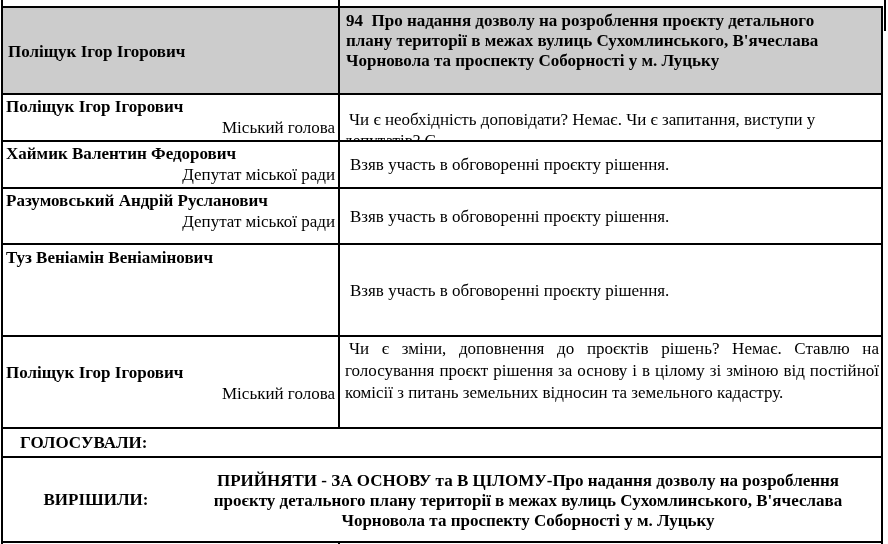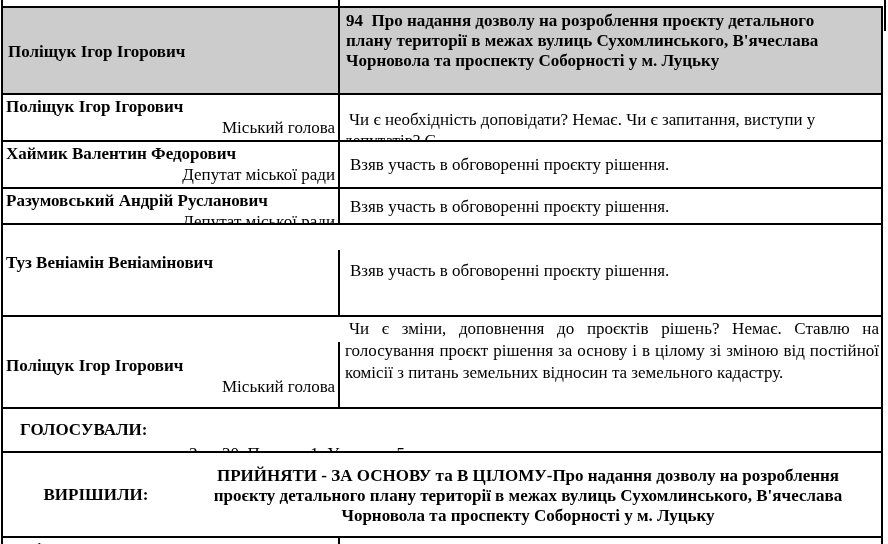--- a/index.html
+++ b/index.html
@@ -44,33 +44,33 @@
   
   .row-header { height:87px; }
   .row-header .cell-left { display:flex; align-items:center; padding-left:5px; }
   .row-header .cell-right {
     font-weight:bold; line-height:20px;
     padding:3px 40px 12px 6px;
     white-space:pre-wrap;
   }
 
   .row-2line { height:47px; }
-  .row-2line.r4 { height:36px; }
+  .row-2line.r4 { height:56px; }
   .row-tall  { height:92px; }
-  .row-tall .cell-left { padding-top:2px;margin-top:25px; }
+  .row-tall .cell-left { padding-top:2px; }
 
   .remark-top { line-height:21px; padding:14px 6px 0 4px; text-indent:5px; }
   .remark-center { display:flex; align-items:center; padding-left:10px; line-height:21px; }
   .remark-justify {
     text-align:justify; line-height:22px;
     padding:1px 2px 0 5px; text-indent:4px;
   }
 
   
-  .row-vote { height:44px; align-items:center; }
+  .row-vote { height:29px; align-items:center; }
   .vote-label { flex:0 0 186px; padding-left:17px; font-weight:bold; }
   .vote-text  { flex:1 1 auto;margin-top:48px; }
 
   
   .row-decide { height:85px; align-items:center; }
   .decide-label { flex:0 0 186px; text-align:center; font-weight:bold; }
   .decide-text  { flex:1 1 auto; font-weight:bold; line-height:20px; padding:2px 14px 0 0;text-align:center; }
 
   
   .row-clipped { height:40px; border-bottom:none; }

